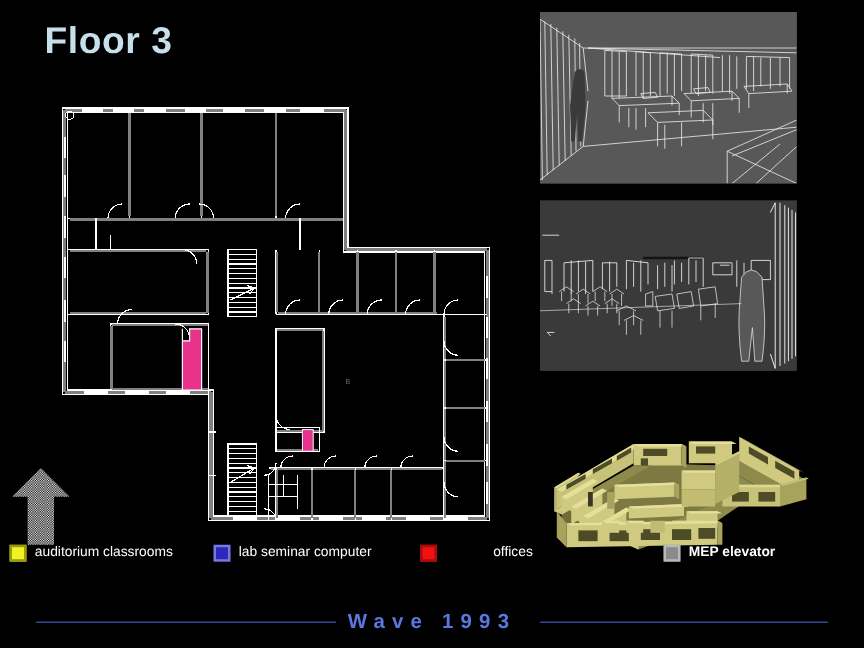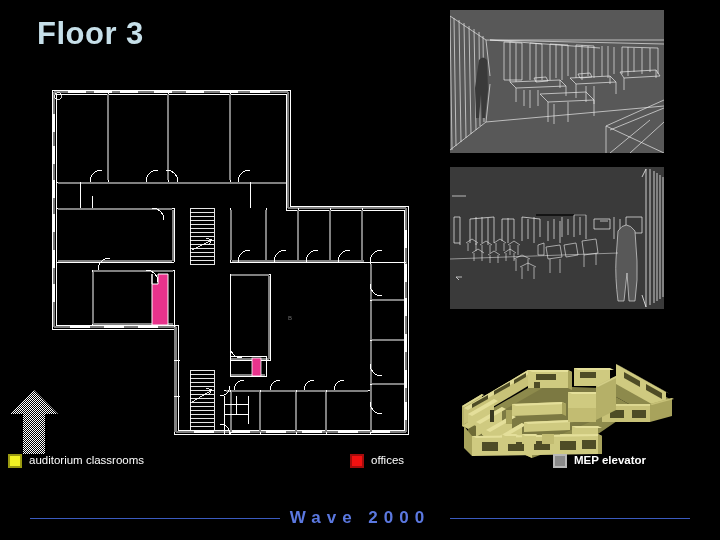--- a/index.html
+++ b/index.html
@@ -507,32 +507,36 @@
     </svg>
   </div>
 
   <div class="legend">
 
     <div class="legend-item" id="li-0" style="left: 8px;">
       <span class="swatch" style="background: rgb(242, 242, 35); border: 2px solid rgb(154, 154, 16);"></span>
       <span class="legend-label">auditorium classrooms</span>
     </div>
 
-
-    <div class="legend-item" id="li-2" style="left: 350px;">
+    <div class="legend-item" id="li-1" style="left: 178px;">
+      <span class="swatch" style="background: rgb(43, 40, 192); border: 2px solid rgb(122, 121, 216);"></span>
+      <span class="legend-label">lab seminar computer</span>
+    </div>
+
+    <div class="legend-item" id="li-2" style="left: 350px; gap: 40px;">
       <span class="swatch" style="background: rgb(242, 17, 17); border: 2px solid rgb(165, 12, 12);"></span>
       <span class="legend-label">offices</span>
     </div>
 
 
     <div class="legend-item" id="li-4" style="left: 553px; font-weight: bold;">
       <span class="swatch" style="background: rgb(138, 138, 138); border: 2px solid rgb(184, 184, 184);"></span>
       <span class="legend-label">MEP elevator</span>
     </div>
   </div>
 
   <div class="footer">
     <div class="rule rule-left" style="background: rgb(59, 91, 191);"></div>
     <div class="rule rule-right" style="background: rgb(59, 91, 191);"></div>
   </div>
-  <div class="wave" style="color: rgb(91, 120, 224);">Wave 2000</div>
+  <div class="wave" style="color: rgb(91, 120, 224);">Wave 1993</div>
 
 </div>
 
 </body></html>

